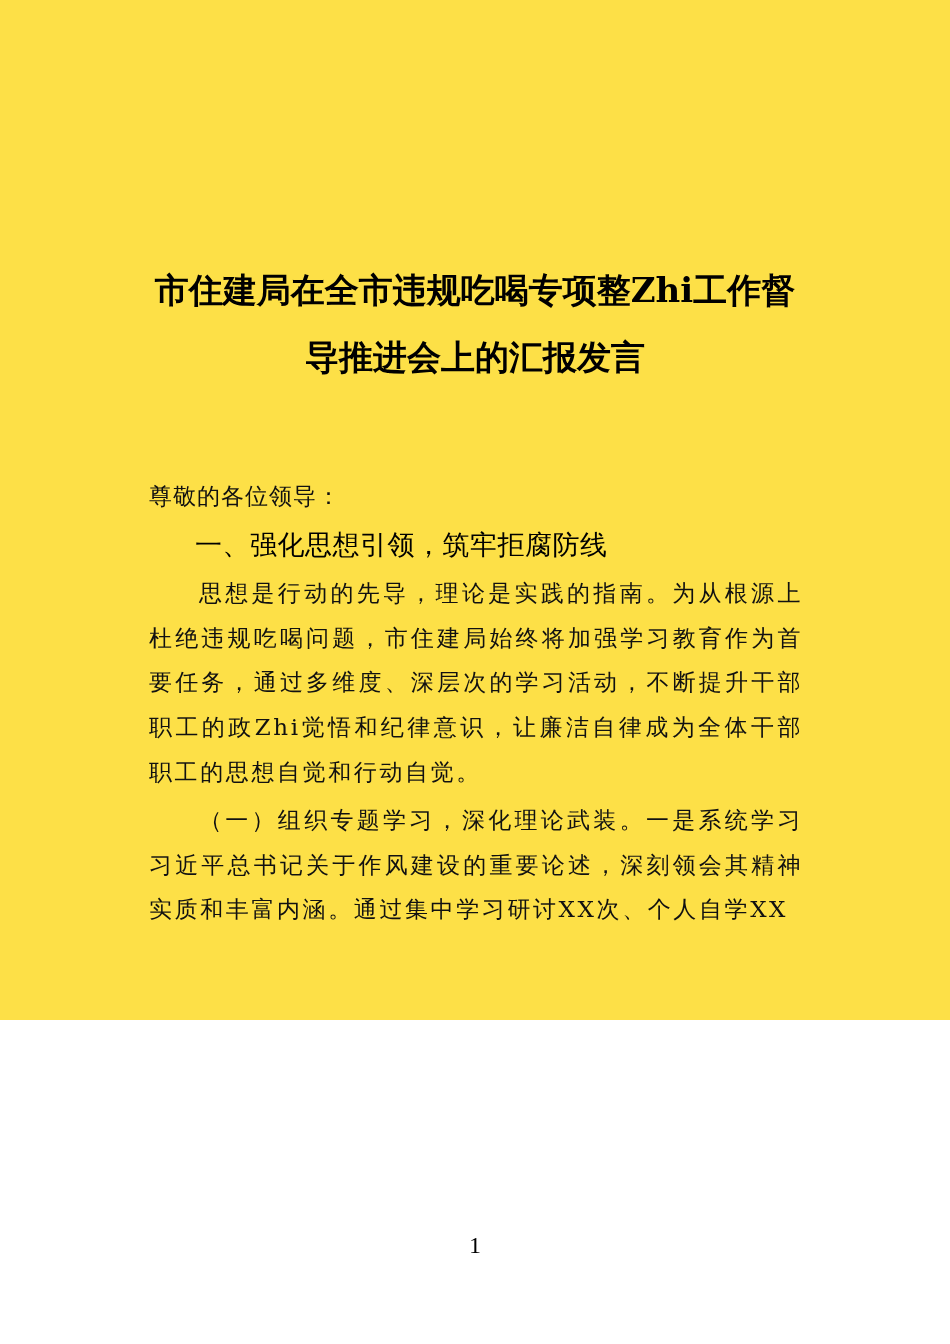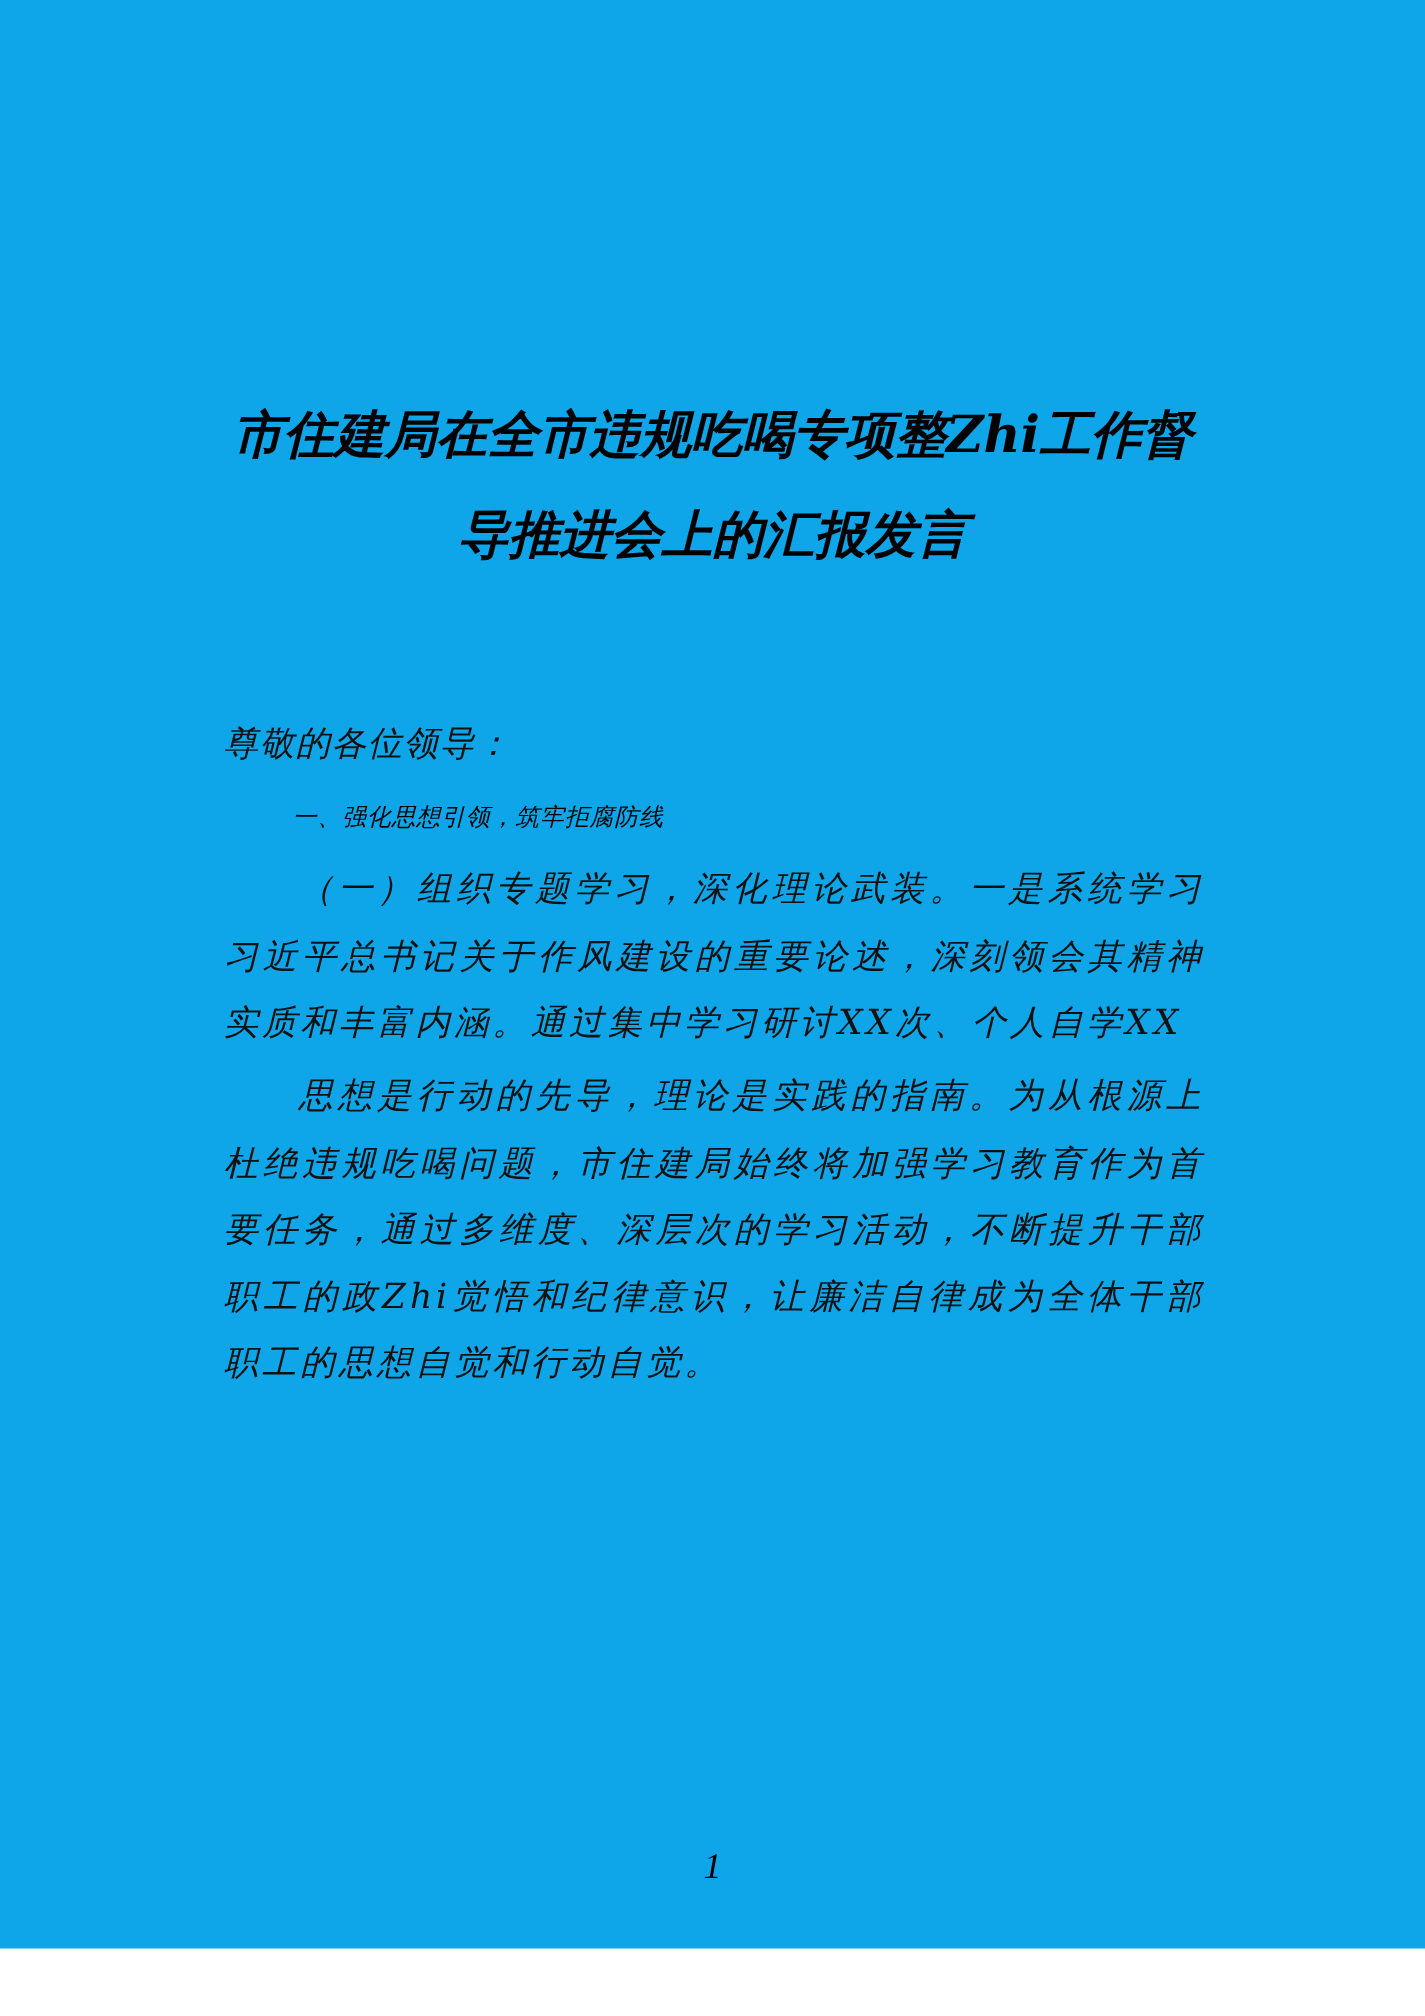--- a/index.html
+++ b/index.html
@@ -1,42 +1,42 @@
 <!DOCTYPE html>
 <html><head>
 <meta charset="utf-8">
 <style>
   html, body { margin: 0; padding: 0; background: #ffffff; }
   body { width: 950px; height: 1344px; position: relative; overflow: hidden;
          font-family: "DejaVu Serif", "Liberation Serif", serif; color: #111; }
-  .page { position: absolute; left: 0; top: 0; width: 950px; height: 1299px; background: #0ea5e9; font-style: italic; }
+  .page { position: absolute; left: 0; top: 0; width: 950px; height: 1020px; background: #fde047; }
   .title { position: absolute; left: 140px; width: 670px; text-align: center;
            font-family: "DejaVu Serif", serif; font-weight: bold; font-size: 34px;
            letter-spacing: 0px; line-height: 40px; color: #000; }
   .title.l1 { top: 270px; }
   .title.l2 { top: 337px; text-align: center; }
   .body { position: absolute; left: 145px; top: 470px; width: 662px;
           font-size: 23px; line-height: 44.6px; color: #111; }
   .body p { margin: 4px; text-align: justify; text-align-last: auto; letter-spacing: 2.6px; }
   .body p.indent { text-indent: 50px; }
   .body p.salute { letter-spacing: 1px; }
   .body h2 { margin: 0; font-family: "DejaVu Sans", "Liberation Sans", sans-serif;
-             font-weight: normal; font-size: 16px; line-height: 44.6px;
+             font-weight: normal; font-size: 27px; line-height: 44.6px;
              text-indent: 50px; letter-spacing: 0.5px; color: #000; }
   .pagenum { position: absolute; left: 0; width: 950px; top: 1232px; text-align: center;
              font-family: "Liberation Serif", serif; font-size: 24px; color: #000; }
 </style>
 </head>
 <body>
 
 <div class="page">
   <div class="title l1">市住建局在全市违规吃喝专项整Zhi工作督</div>
   <div class="title l2">导推进会上的汇报发言</div>
 
   <div class="body">
     <p class="salute">尊敬的各位领导：</p>
     <h2>一、强化思想引领，筑牢拒腐防线</h2>
+    <p class="indent">思想是行动的先导，理论是实践的指南。为从根源上杜绝违规吃喝问题，市住建局始终将加强学习教育作为首要任务，通过多维度、深层次的学习活动，不断提升干部职工的政Zhi觉悟和纪律意识，让廉洁自律成为全体干部职工的思想自觉和行动自觉。</p>
     <p class="indent">（一）组织专题学习，深化理论武装。一是系统学习习近平总书记关于作风建设的重要论述，深刻领会其精神实质和丰富内涵。通过集中学习研讨XX次、个人自学XX</p>
-    <p class="indent">思想是行动的先导，理论是实践的指南。为从根源上杜绝违规吃喝问题，市住建局始终将加强学习教育作为首要任务，通过多维度、深层次的学习活动，不断提升干部职工的政Zhi觉悟和纪律意识，让廉洁自律成为全体干部职工的思想自觉和行动自觉。</p>
   </div>
 
   <div class="pagenum">1</div>
 </div>
 
 </body></html>

